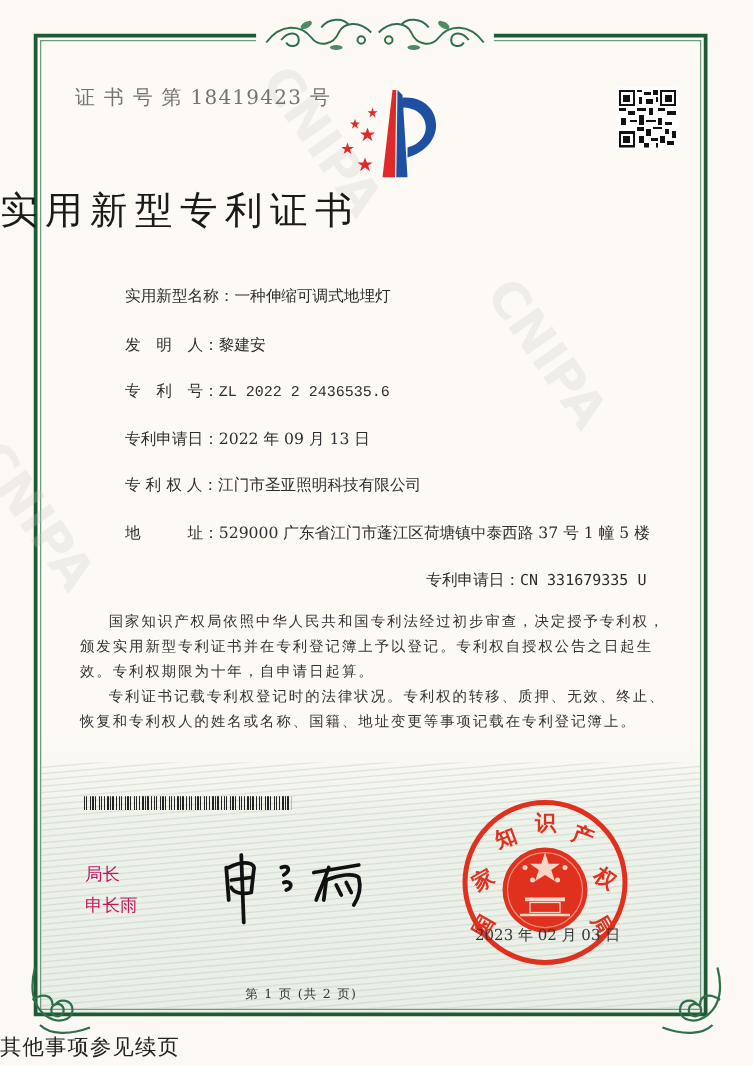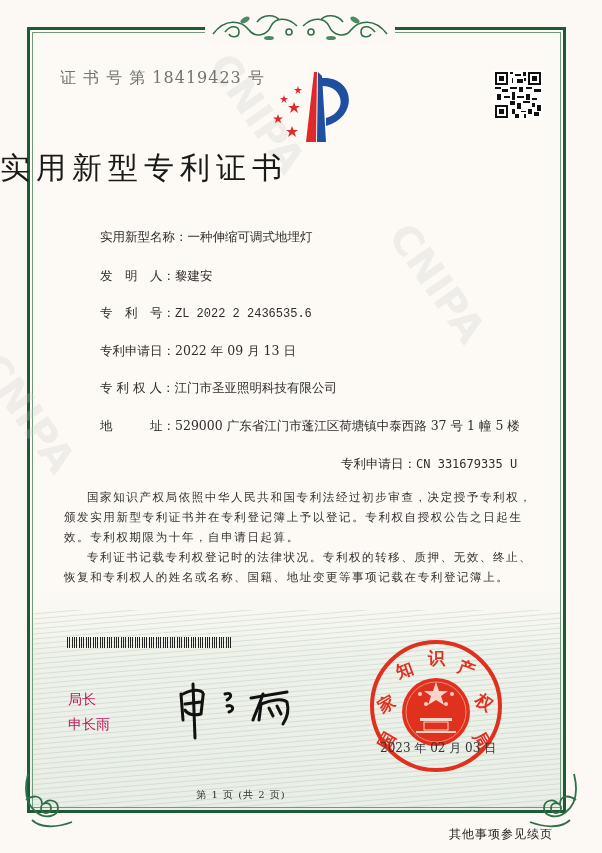--- a/index.html
+++ b/index.html
@@ -79,22 +79,22 @@
   .seal-date {
     position: absolute; left: 380px; top: 740px; font-size: 12px; color: #333;
     font-family: "DejaVu Serif", serif; letter-spacing: 0px;
   }
 
   .page-no {
     position: absolute; left: 0; width: 482px; top: 788px; text-align: center;
     font-size: 10px; color: #333; letter-spacing: 1px;
   }
   .footer-note {
-    position: absolute; left: 0; width: 553px; top: 826px; text-align: right;
-    font-size: 12px; color: #222; letter-spacing: 1px;
+    position: absolute; left: 0; width: 553px; top: 826px; text-align: left;
+    font-size: 17px; color: #222; letter-spacing: 1px;
   }
 </style>
 </head>
 <body>
 
 <div class="page">
 
   <div class="frame">
     <div class="wavy"></div>
   </div>

